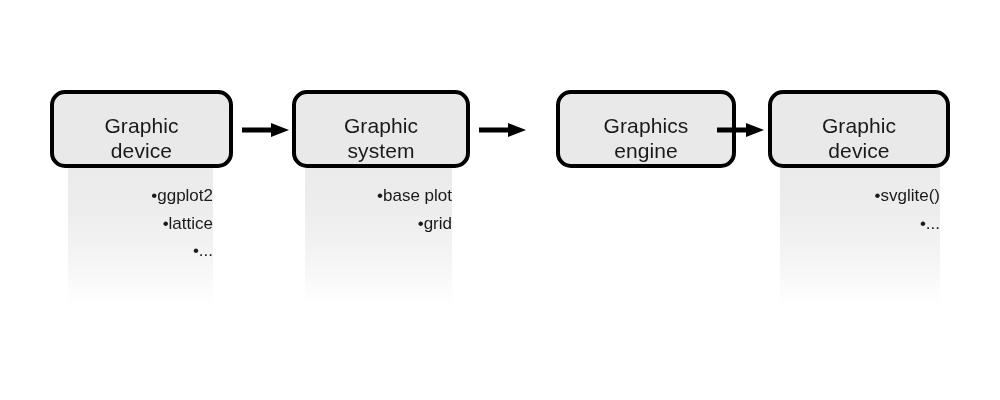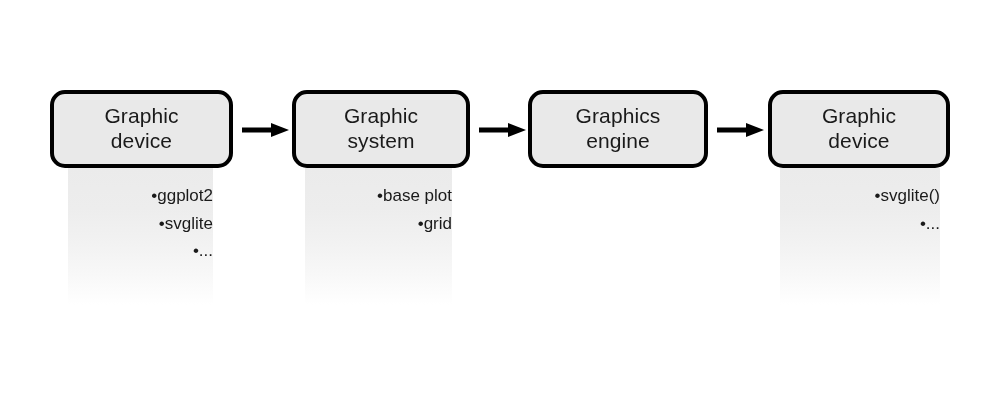--- a/index.html
+++ b/index.html
@@ -30,21 +30,21 @@
     top: 0;
     left: 0;
     box-sizing: border-box;
     height: 78px;
     background: #e9e9e9;
     border: 4px solid #000000;
     border-radius: 15px;
     display: flex;
     flex-direction: column;
     align-items: center;
-    justify-content: center;
+    justify-content: flex-end;
     line-height: 1.18;
   }
   .stage-box .line {
     display: block;
     font-size: 21px;
     color: #1a1a1a;
     white-space: nowrap;
     letter-spacing: 0.1px;
   }
 
@@ -94,21 +94,21 @@
 <div id="canvas">
 
   <div class="stage" style="left:50px; width:183px;">
     <div class="stage-box" style="width:183px;">
       <span class="line">Graphic</span>
       <span class="line">device</span>
     </div>
     <div class="detail-panel" style="left:18px; width:145px; height:137px;">
       <ul>
         <li><span class="bullet">•</span><span>ggplot2</span></li>
-        <li><span class="bullet">•</span><span>svglite</span></li>
+        <li><span class="bullet">•</span><span>lattice</span></li>
         <li><span class="bullet">•</span><span>...</span></li>
       </ul>
     </div>
   </div>
 
   <svg class="arrow" style="left:241px; width:50px;" viewBox="0 0 50 16" xmlns="http://www.w3.org/2000/svg">
     <line x1="1" y1="8" x2="34" y2="8" stroke="#000000" stroke-width="5"></line>
     <polygon points="30,1 48,8 30,15" fill="#000000"></polygon>
   </svg>
 
@@ -124,21 +124,21 @@
       </ul>
     </div>
   </div>
 
   <svg class="arrow" style="left:478px; width:50px;" viewBox="0 0 50 16" xmlns="http://www.w3.org/2000/svg">
     <line x1="1" y1="8" x2="34" y2="8" stroke="#000000" stroke-width="5"></line>
     <polygon points="30,1 48,8 30,15" fill="#000000"></polygon>
   </svg>
 
   <div class="stage" style="left:528px; width:180px;">
-    <div class="stage-box" style="width:180px;">
+    <div class="stage-box" style="width:180px;margin-left:28px;">
       <span class="line">Graphics</span>
       <span class="line">engine</span>
     </div>
   </div>
 
   <svg class="arrow" style="left:716px; width:50px;" viewBox="0 0 50 16" xmlns="http://www.w3.org/2000/svg">
     <line x1="1" y1="8" x2="34" y2="8" stroke="#000000" stroke-width="5"></line>
     <polygon points="30,1 48,8 30,15" fill="#000000"></polygon>
   </svg>
 

